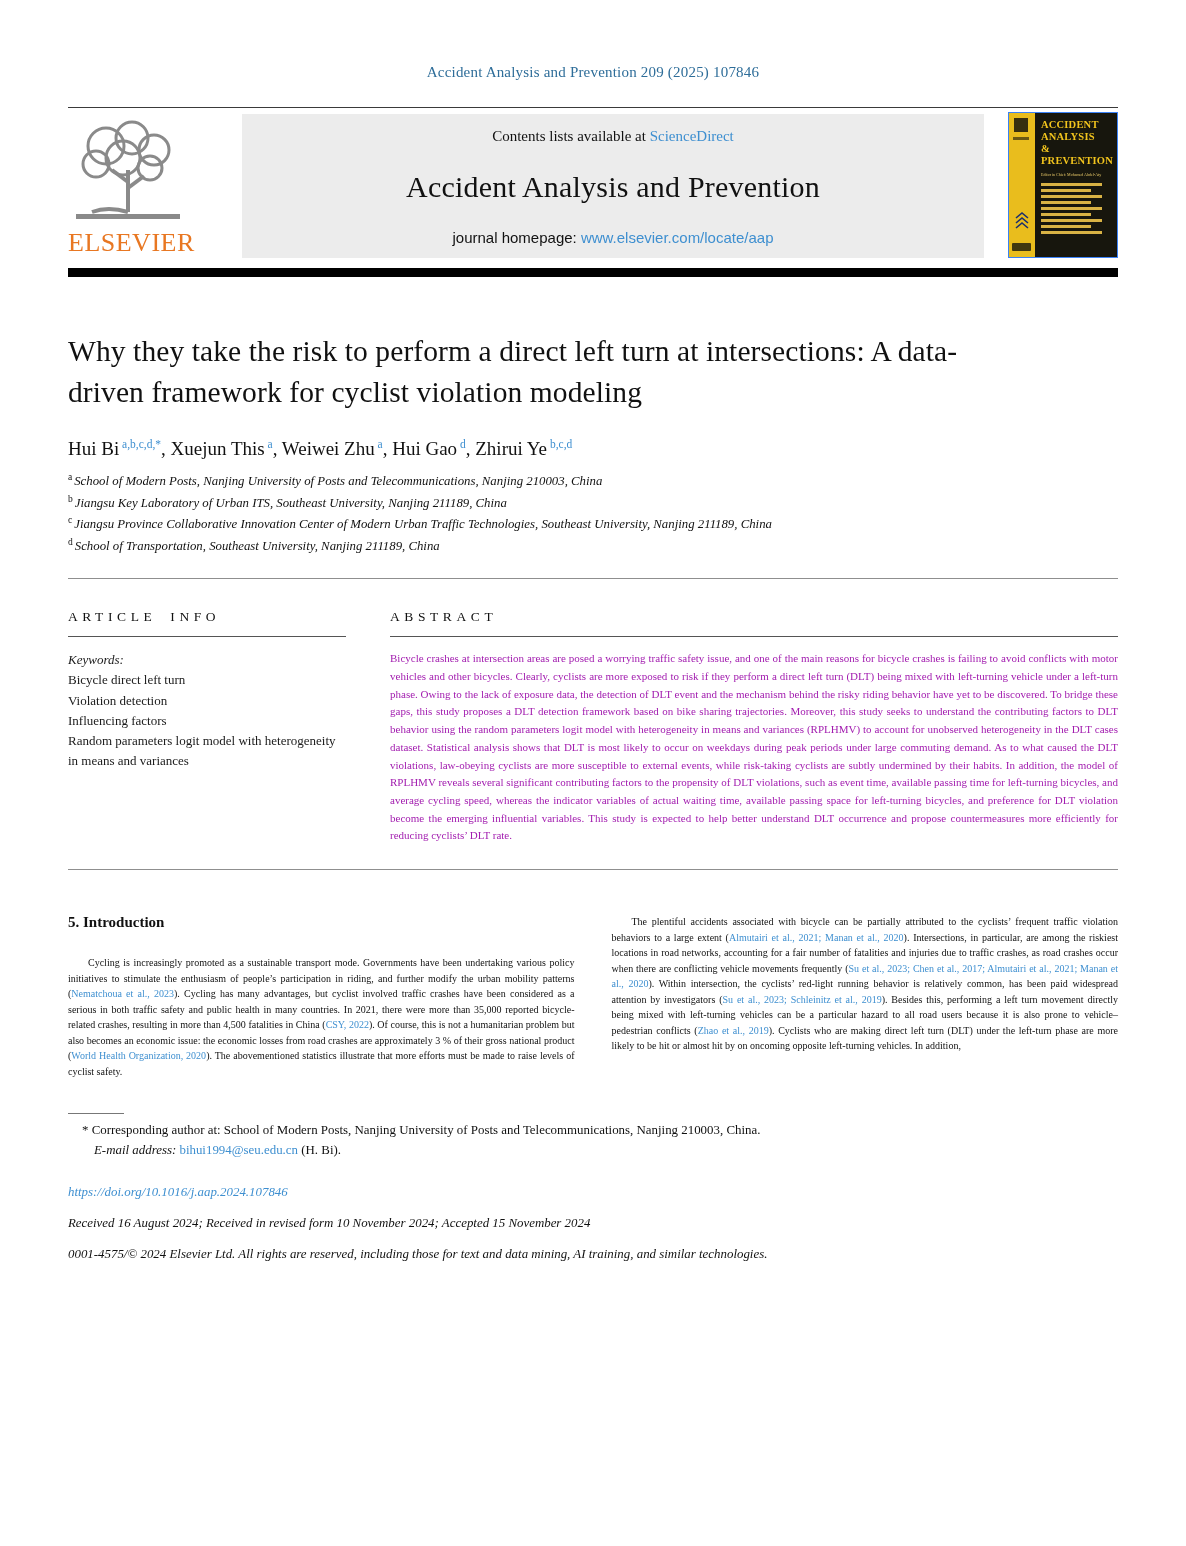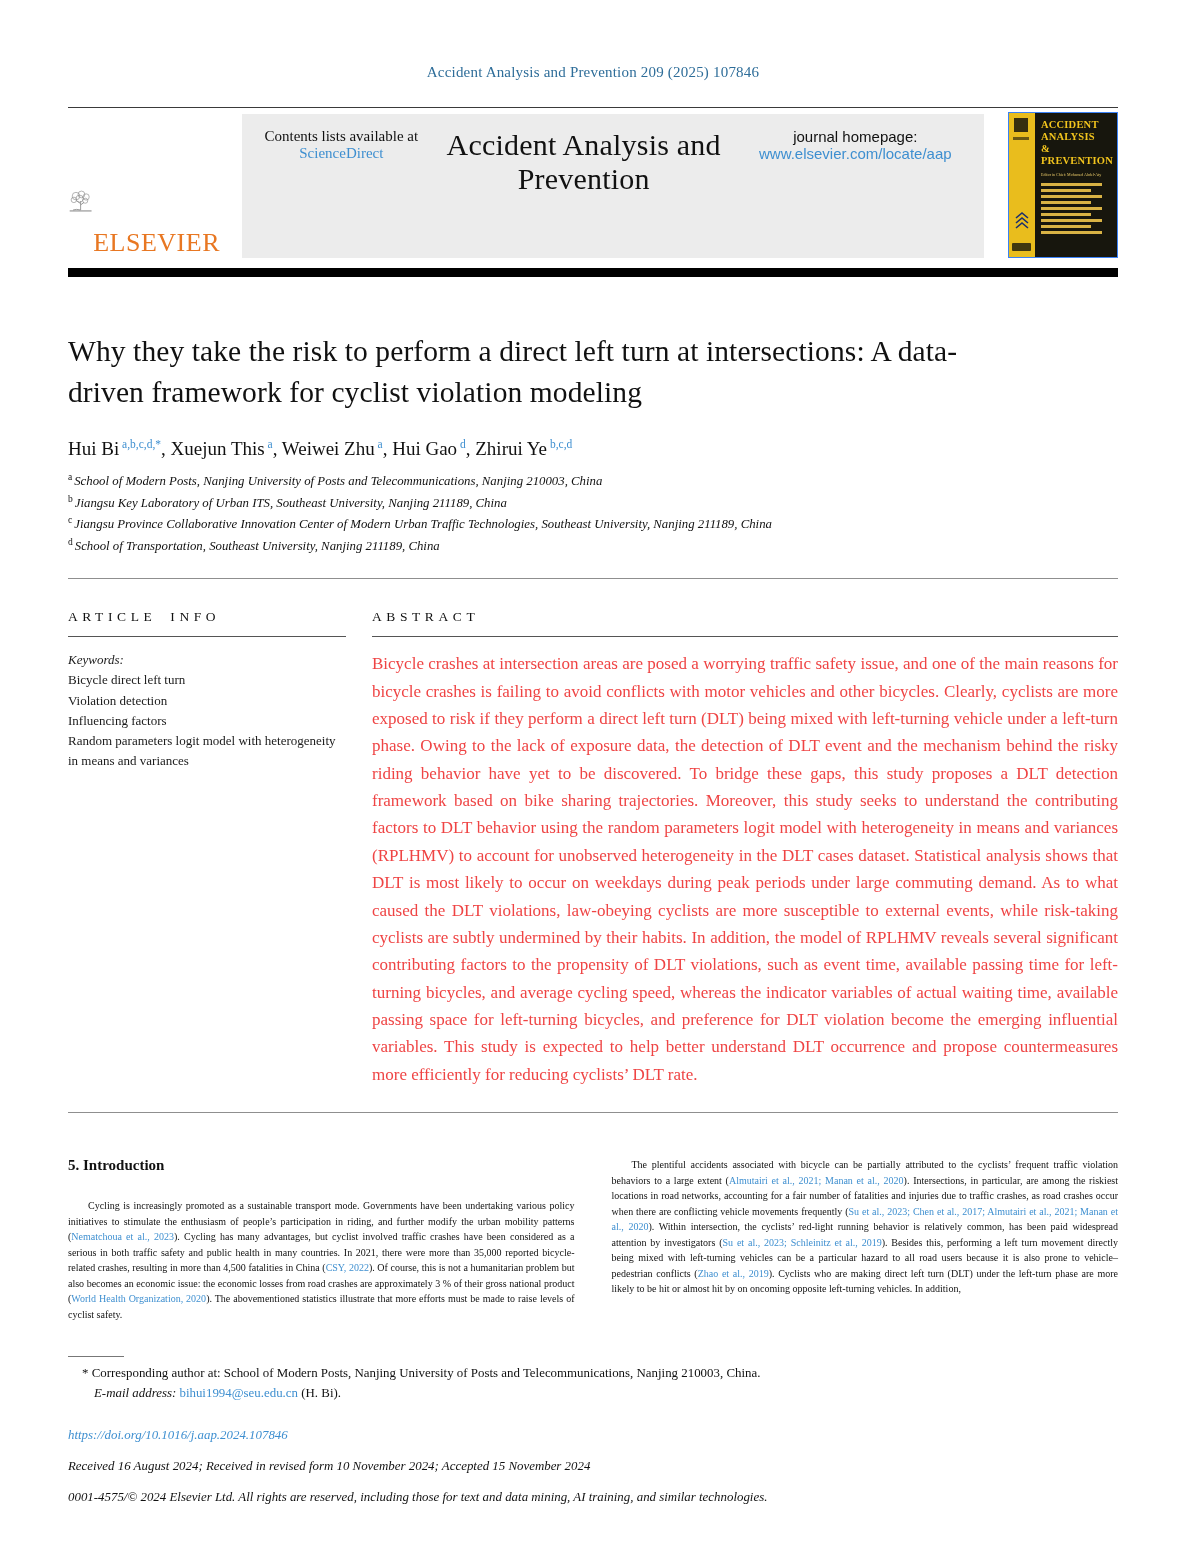--- a/index.html
+++ b/index.html
@@ -17,34 +17,34 @@
   .journal-ref {
     text-align: center;
     color: #2e6d99;
     font-size: 15px;
     letter-spacing: 0.2px;
   }
   .rule-dark { border: none; border-top: 1.5px solid #3a3a3a; margin-top: 26px; }
 
   
   .header-band { display: flex; margin-top: 4px; height: 146px; align-items: stretch; }
-  .elsevier-block { width: 152px; display: flex; flex-direction: row; align-items: flex-end; justify-content: flex-end; padding-bottom: 2px; }
+  .elsevier-block { width: 152px; display: flex; flex-direction: column; align-items: flex-start; justify-content: flex-end; padding-bottom: 2px; }
   .elsevier-tree { width: 120px; height: 108px; }
   .elsevier-word {
     font-family: "Liberation Serif", serif;
     color: #e87722; font-size: 26px; letter-spacing: 0.5px; line-height: 1;
     margin-top: 2px;
   }
   .gray-box {
     flex: 1;
     background: #ececec;
     margin: 2px 24px 0 22px;
     padding: 14px 10px 12px 10px;
     text-align: center;
-    display: flex; flex-direction: row; justify-content: space-between;
+    display: flex; flex-direction: column; justify-content: space-between;
   }
   .contents-line { font-size: 15px; color: #111; }
   .journal-title-big { font-size: 30px; color: #111; letter-spacing: 0.2px; }
   .homepage-line { font-family: "Liberation Sans", sans-serif; font-size: 15px; color: #111; }
   .link { color: #3e8fd0; }
   a.link { text-decoration: none; cursor: pointer; }
 
   
   .cover {
     width: 110px; height: 146px; margin-top: 0;
@@ -77,29 +77,29 @@
   }
   .authors-line { margin-top: 26px; font-size: 19px; color: #111; }
   .authors-line .sup { font-size: 11.5px; vertical-align: 7px; }
   .affiliations { margin-top: 10px; }
   .affil-row { font-size: 12.8px; font-style: italic; color: #111; line-height: 1.6; }
   .affil-row .sup { font-style: normal; font-size: 9.5px; vertical-align: 5px; margin-right: 2px; }
 
   .rule-mid { border: none; border-top: 1.5px solid #8f8f8f; margin-top: 22px; }
 
   
-  .info-abstract { display: grid; grid-template-columns: 278px 1fr; column-gap: 26px; margin-top: 30px; }
+  .info-abstract { display: grid; grid-template-columns: 278px 1fr; column-gap: 44px; margin-top: 30px; }
   .section-heading {
     font-size: 13.5px; color: #111; letter-spacing: 0.34em; word-spacing: 0.45em;
   }
   .heading-rule { border: none; border-top: 1px solid #555; margin: 11px 0 13px 0; }
   .keywords-label { font-size: 13px; font-style: italic; line-height: 1.55; }
   .keyword-item { font-size: 13px; line-height: 1.55; }
   .abstract-text {
-    font-size: 17px; line-height: 1.61; text-align: justify; color: #ef4444;
+    font-size: 11px; line-height: 1.61; text-align: justify; color: #a21caf;
   }
 
   .rule-below-abstract { border: none; border-top: 1.5px solid #8f8f8f; margin-top: 24px; }
 
   
   .body-cols { display: grid; grid-template-columns: 1fr 1fr; column-gap: 37px; margin-top: 44px; }
   .intro-heading { font-size: 15px; font-weight: bold; color: #111; margin-bottom: 24px; }
   .body-para {
     font-size: 10px; line-height: 1.555; text-align: justify; color: #111;
     text-indent: 20px;

